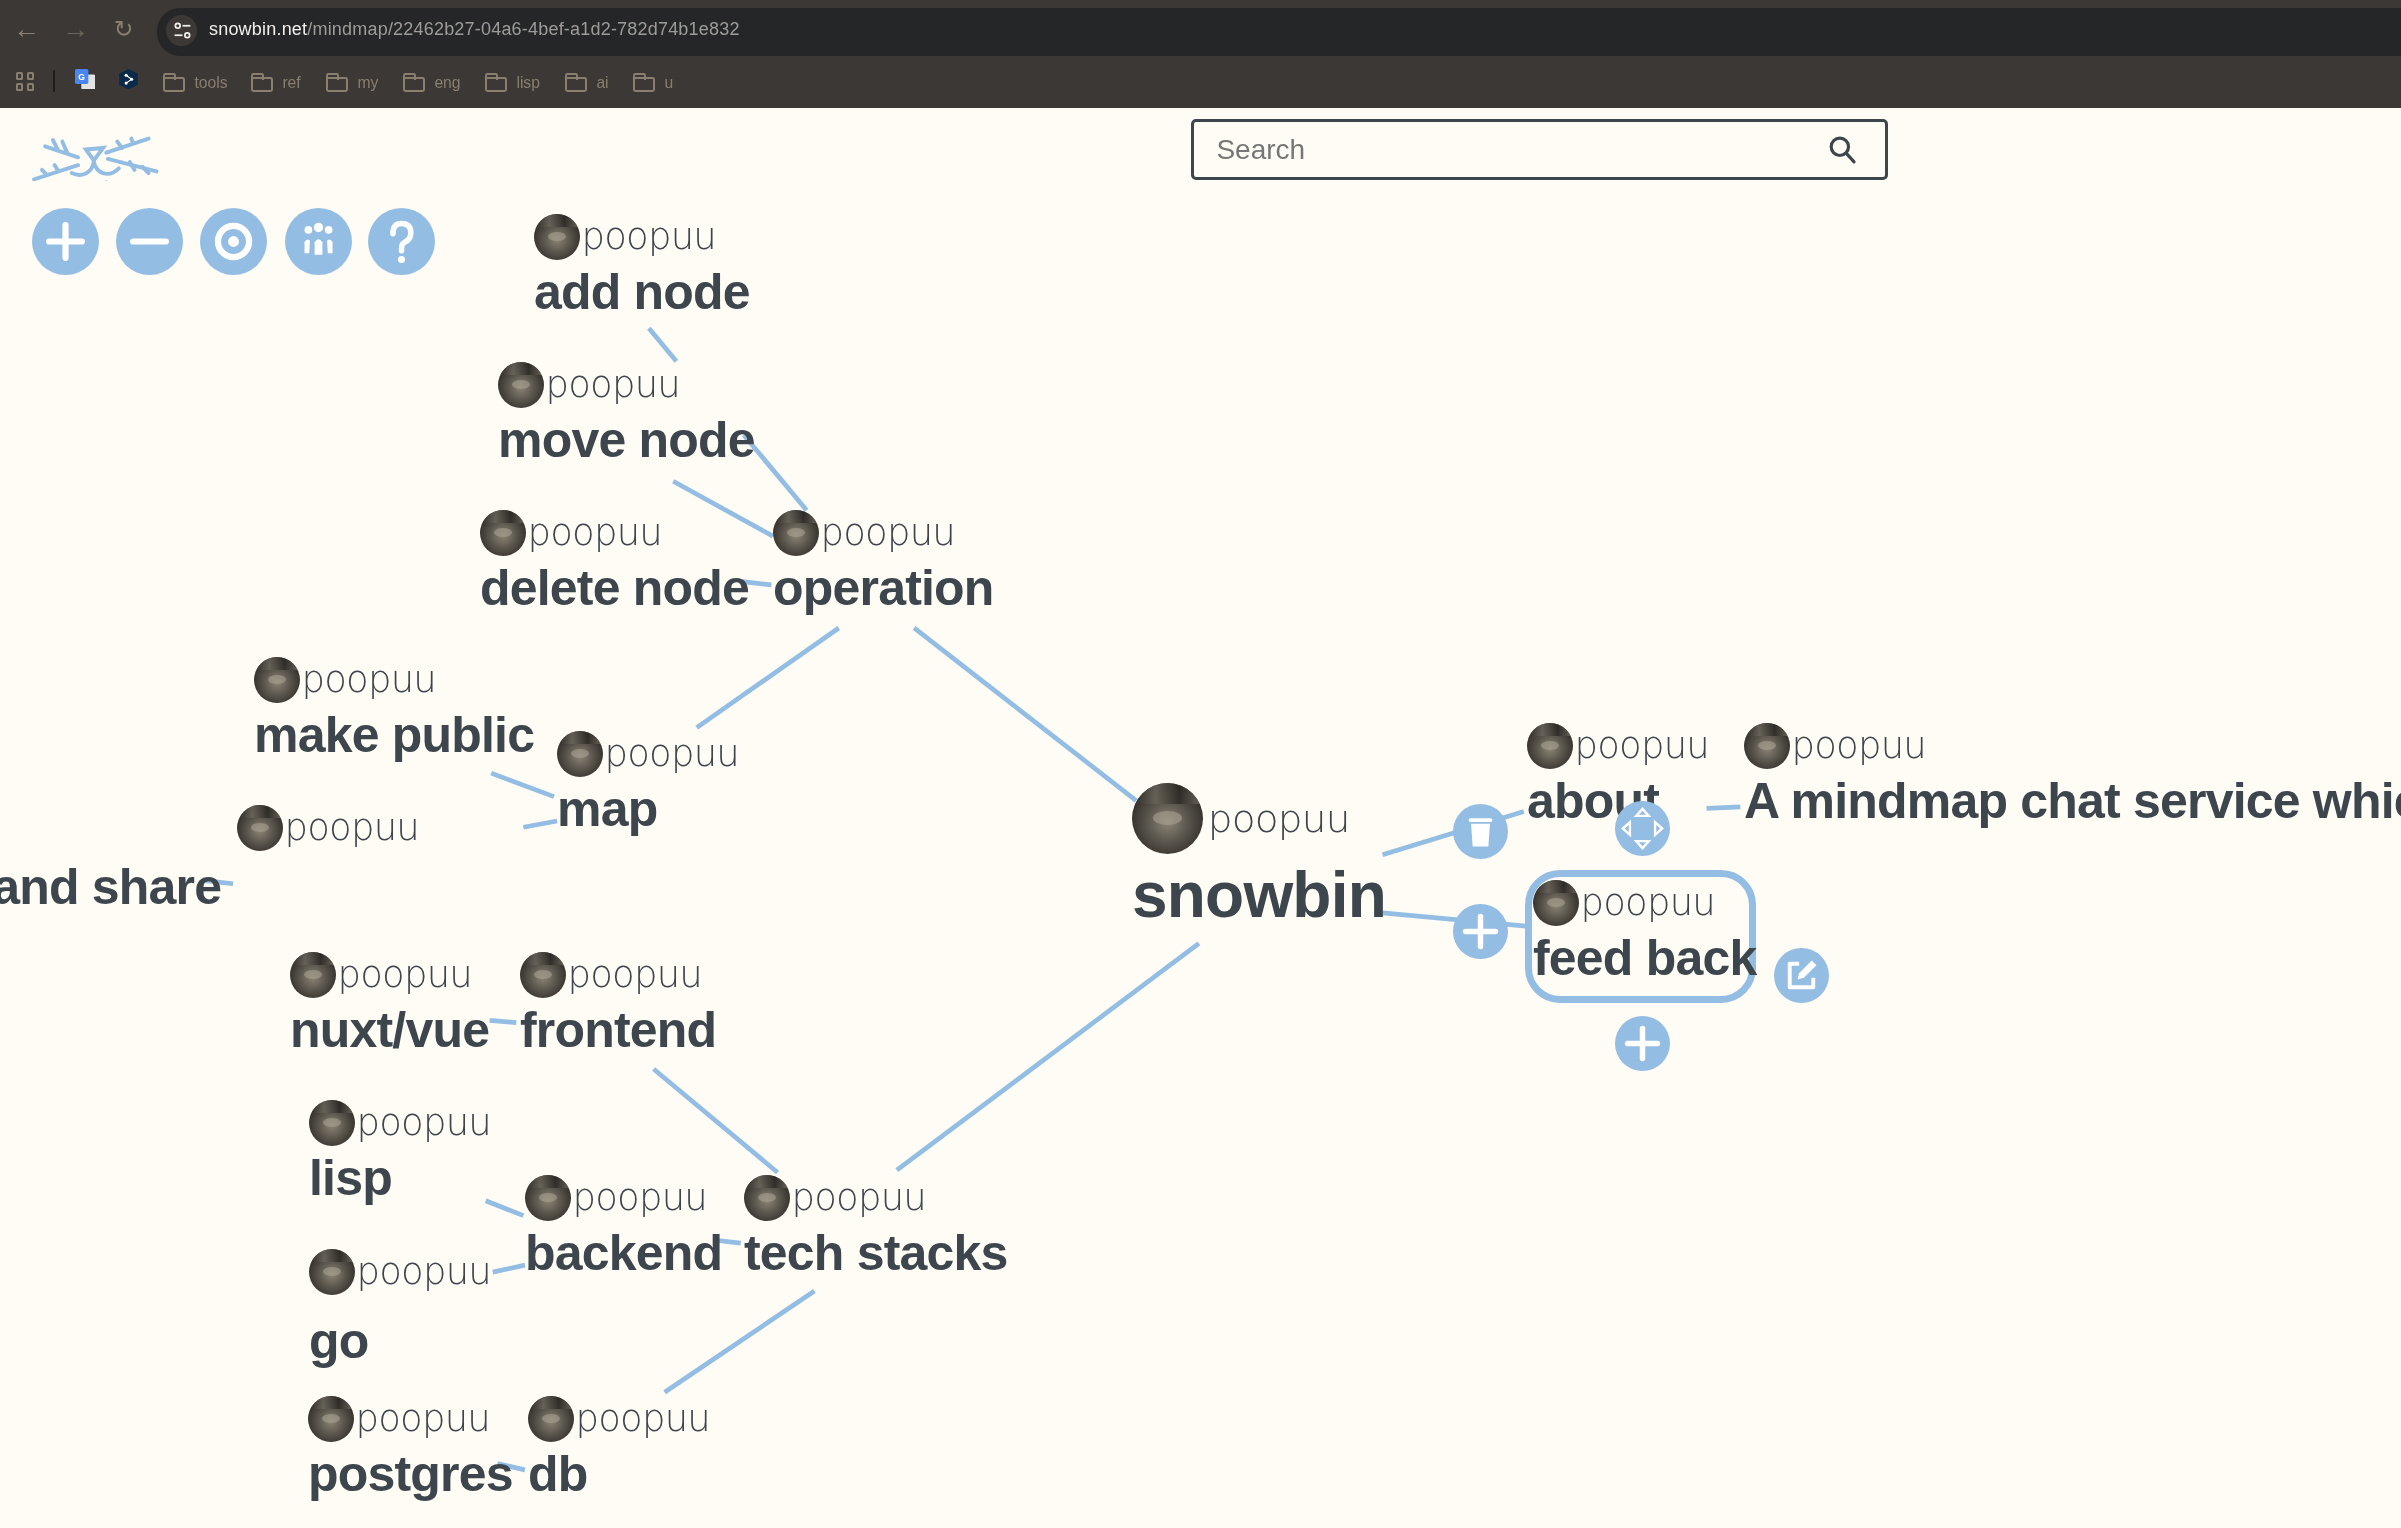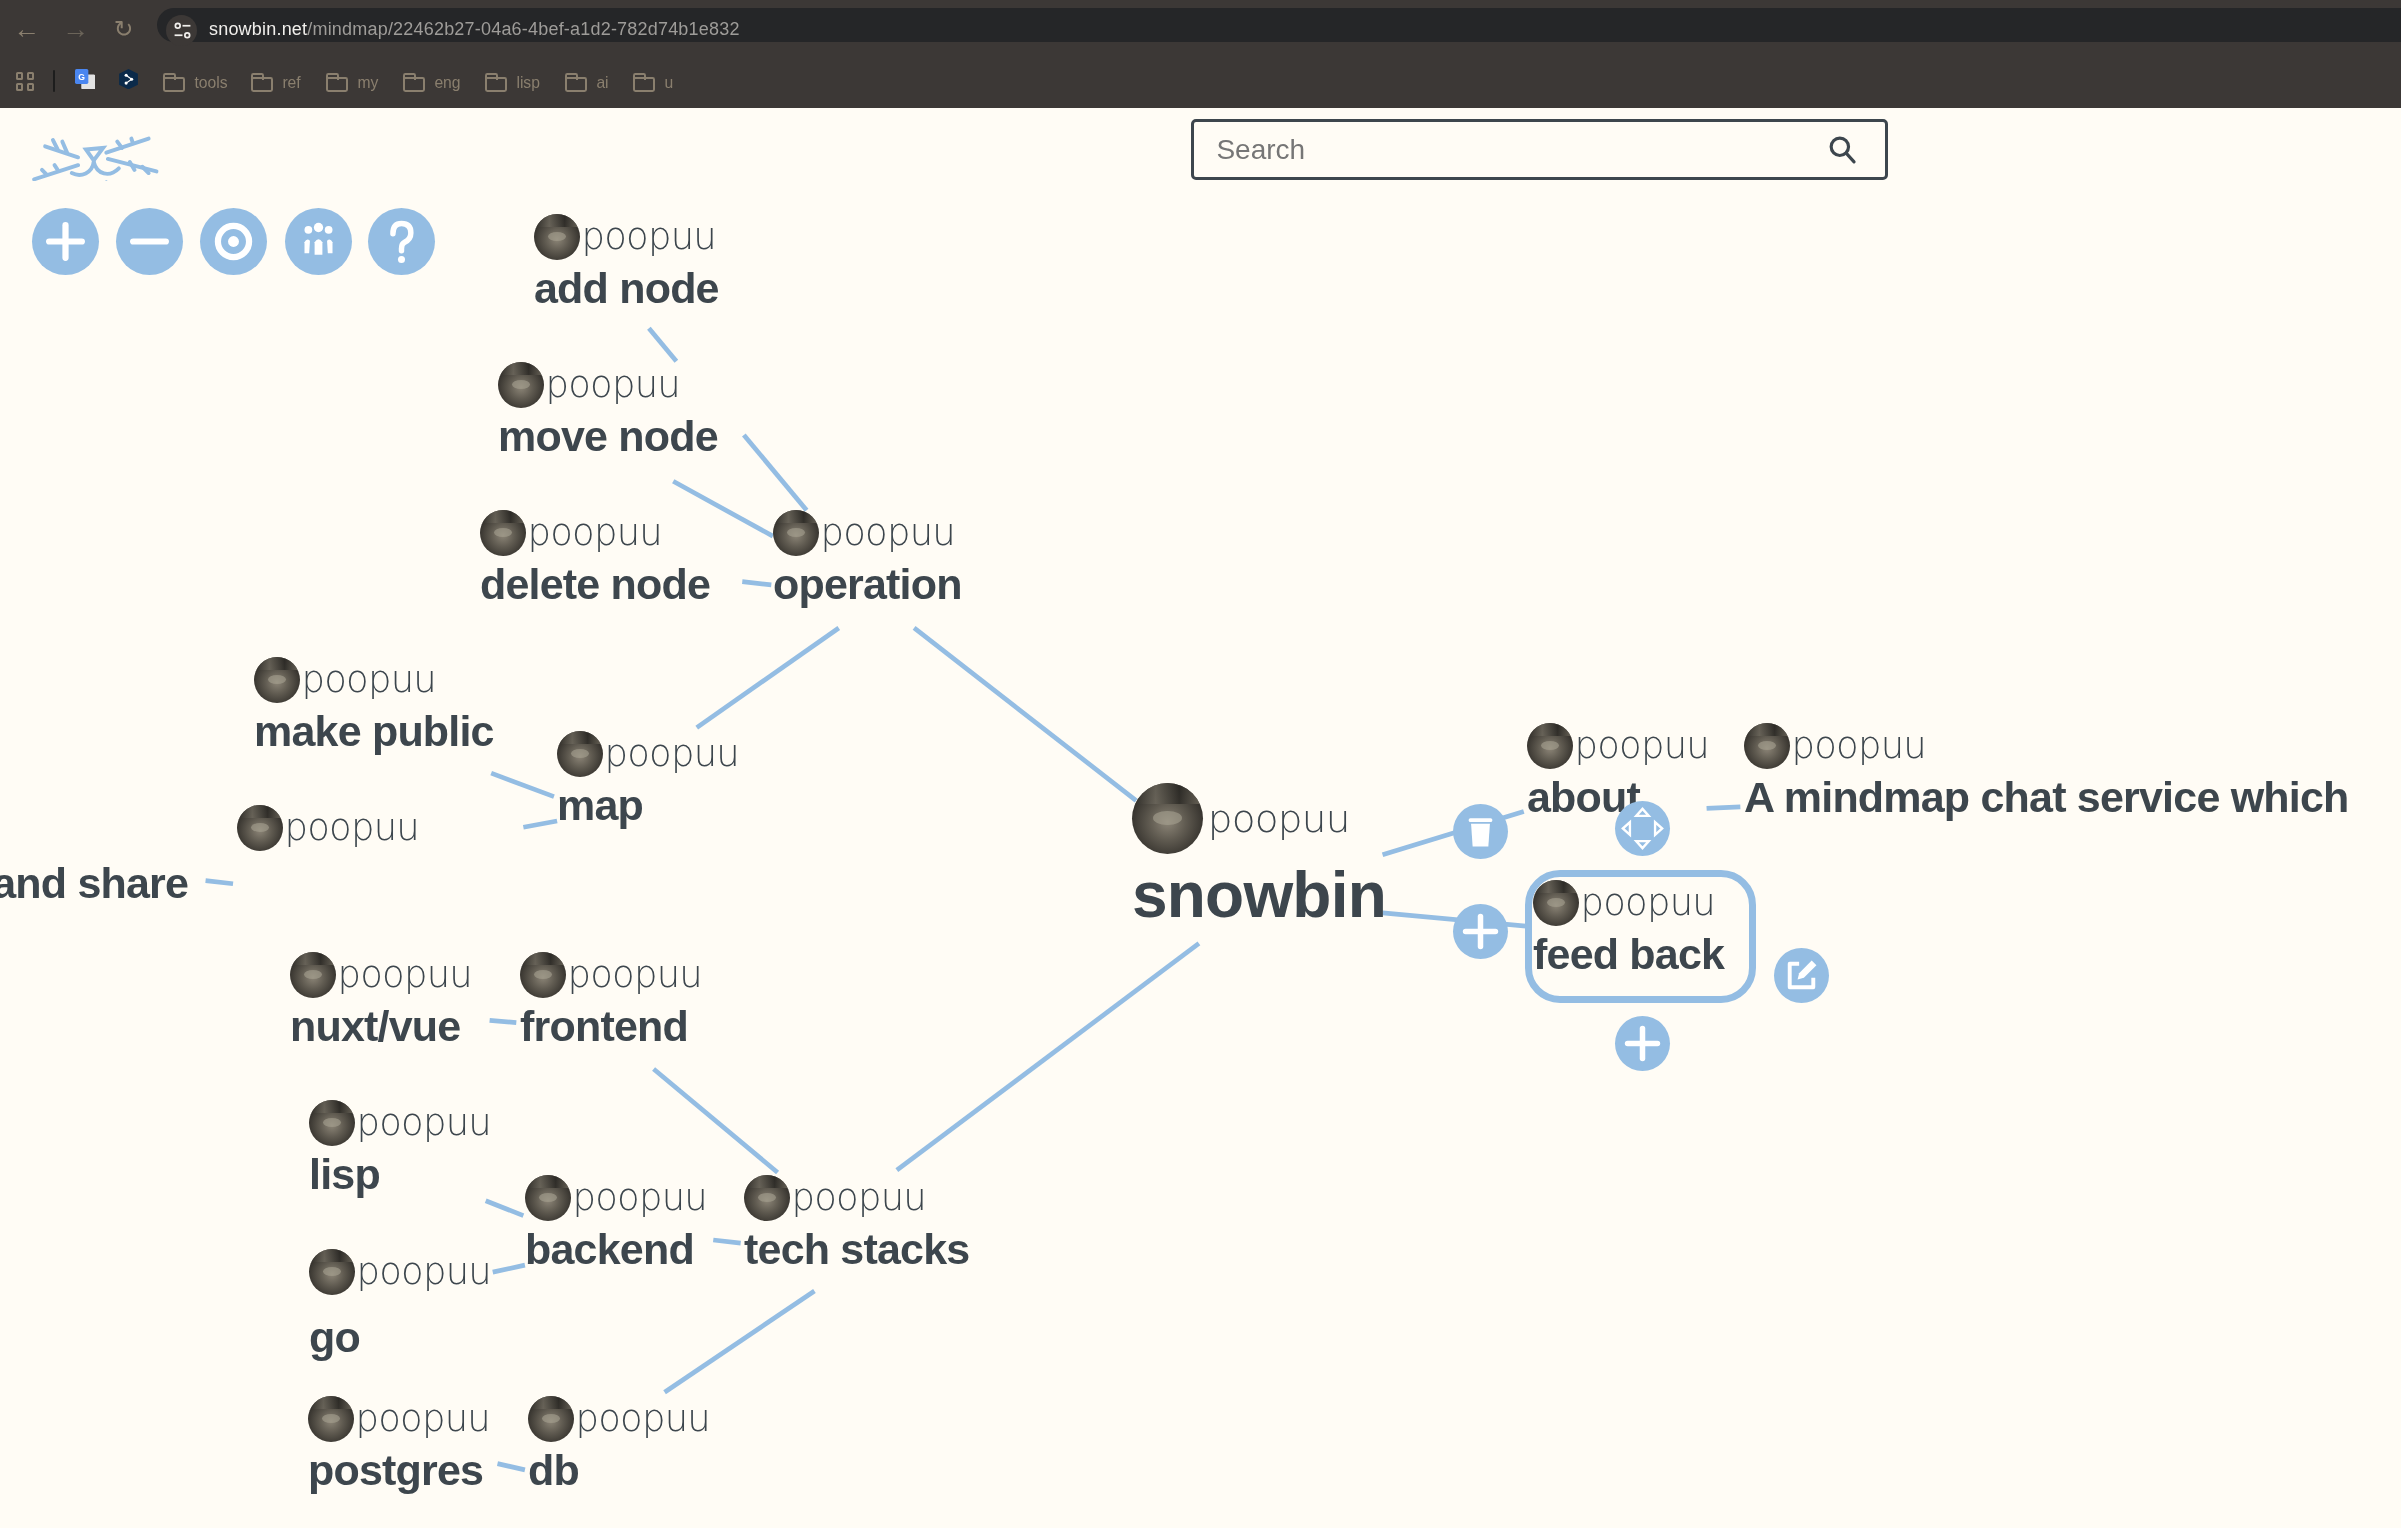--- a/index.html
+++ b/index.html
@@ -4,21 +4,21 @@
 <style>
   html, body { margin:0; padding:0; }
   body {
     width:2401px; height:1529px; overflow:hidden; position:relative;
     background:#fffcf5;
     font-family:"Liberation Sans", sans-serif;
   }
   
   .chrome { position:absolute; left:0; top:0; width:2401px; height:108px; background:#3c3836; }
   .nav-btn { position:absolute; top:14px; width:31px; height:31px; color:#8a7f6e; font-size:27px; line-height:31px; text-align:center; }
-  .urlbar { position:absolute; left:157px; top:7.8px; width:2244px; height:34px; background:#252628; border-radius:23px 0 0 23px; }
+  .urlbar { position:absolute; left:157px; top:7.8px; width:2244px; height:48px; background:#252628; border-radius:23px 0 0 23px; }
   .site-info { position:absolute; left:9.4px; top:7px; width:31px; height:31px; border-radius:15.7px; background:#3c3836; }
   .site-info svg { position:absolute; left:6.3px; top:6.3px; }
   .url { position:absolute; left:52px; top:11px; font-size:18px; color:#9e9c99; white-space:nowrap; letter-spacing:0.2px; }
   .url .host { color:#f1efec; }
   .bookmarks { position:absolute; left:0; top:53px; height:53px; width:2401px; }
   .bm { position:absolute; top:17.3px; height:22px; display:flex; align-items:flex-end; color:#8a7f6e; font-size:15.7px; }
   .bm .folder { width:22px; height:15.7px; border:2px solid #8a7f6e; border-radius:2.4px; margin-right:9.4px; position:relative; box-sizing:border-box; }
   .bm .folder::before { content:""; position:absolute; left:-2px; top:-5.5px; width:8.6px; height:4.7px; border:2px solid #8a7f6e; border-bottom:none; border-radius:2.4px 2.4px 0 0; }
   .apps-icon { position:absolute; left:15.7px; top:19px; width:19px; height:19px; display:grid; grid-template-columns:7.8px 7.8px; grid-gap:3.1px; }
   .apps-icon span { border:2px solid #8a7f6e; box-sizing:border-box; border-radius:1.6px; }
@@ -37,21 +37,21 @@
 
   .edges { position:absolute; left:0; top:0; }
 
   .node { position:absolute; cursor:pointer; }
   .node .who { display:flex; align-items:center; height:47px; }
   .avatar { width:46px; height:46px; border-radius:50%; flex:none;
     background: radial-gradient(circle at 50% 55%, #8c8577 0%, #5f5a50 35%, #35322d 70%, #1f1d1a 100%); position:relative; overflow:hidden; }
   .avatar::before { content:""; position:absolute; left:0; top:0; width:100%; height:30%; background:linear-gradient(90deg,#2a2824,#6c675c,#2a2824,#7a7466); opacity:0.8; }
   .avatar::after { content:""; position:absolute; left:30%; top:40%; width:40%; height:20%; border-radius:50%; background:#a7a191; opacity:0.6; }
   .uname { font-size:37px; color:#3d464d; margin-left:1.6px; line-height:1; font-family:"DejaVu Sans", sans-serif; font-weight:300; letter-spacing:-0.8px; }
-  .title { font-size:43px; font-weight:bold; color:#3d464d; white-space:nowrap; line-height:1.1; margin-top:4.7px; letter-spacing:-0.8px; }
+  .title { font-size:50px; font-weight:bold; color:#3d464d; white-space:nowrap; line-height:1.1; margin-top:4.7px; letter-spacing:-0.8px; }
   .node.root .avatar { width:71px; height:71px; }
   .node.root .who { height:72px; }
   .node.root .uname { font-size:39px; margin-left:4.7px; }
   .node.root .title { font-size:64px; margin-top:6px; }
 
   .selected-box { position:absolute; left:1525px; top:870px; width:231px; height:133px; box-sizing:border-box; border:7.8px solid #94bde3; border-radius:35px; }
   .act-btn { position:absolute; width:55px; height:55px; border-radius:50%; background:#94bde3; cursor:pointer; }
   .act-btn svg { position:absolute; left:0; top:0; }
 </style>
 </head>

